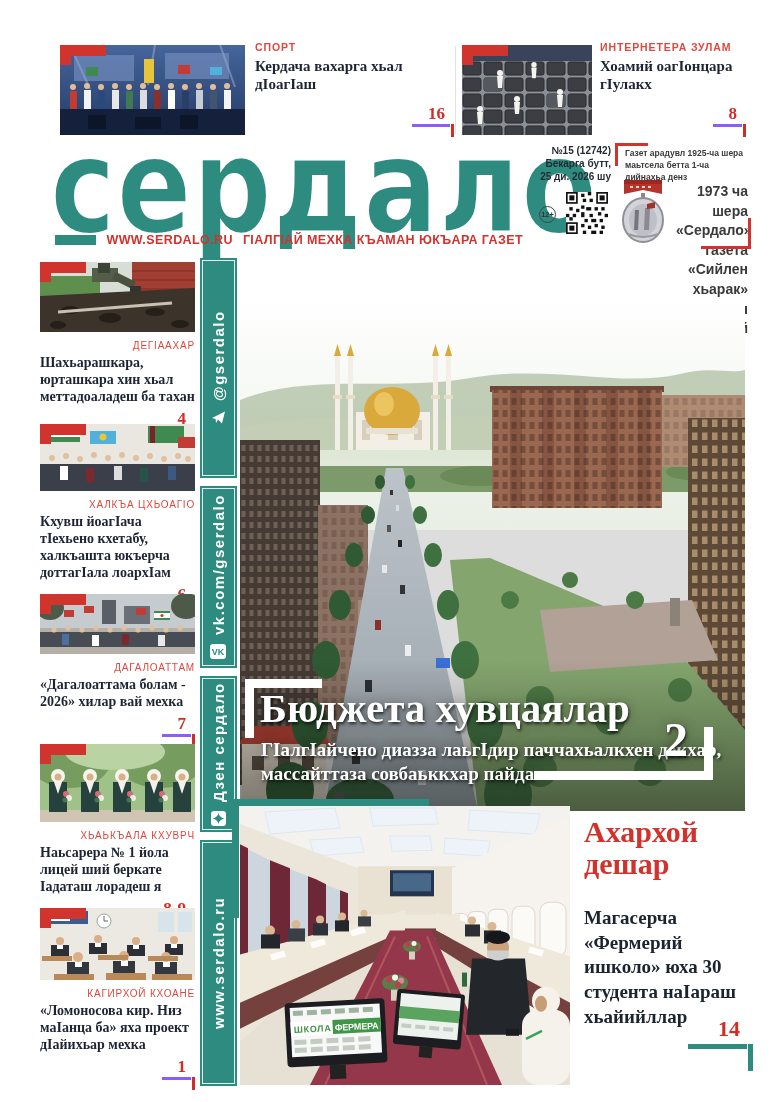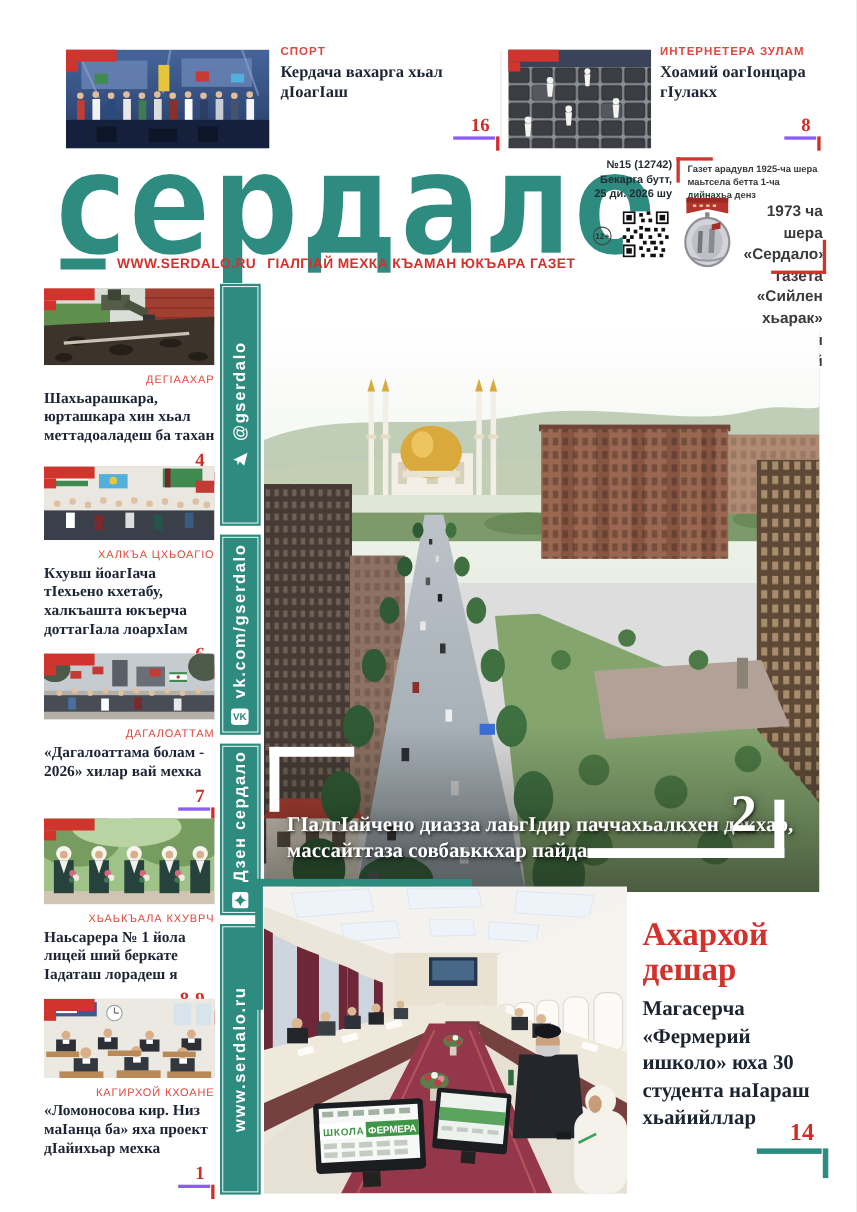--- a/index.html
+++ b/index.html
@@ -68,21 +68,21 @@
   .msub{position:absolute;left:261px;top:738px;width:475px;font-family:"Liberation Serif",serif;
         font-weight:bold;font-size:19px;line-height:1.28;}
   .m2{position:absolute;left:664px;top:712px;font-family:"Liberation Serif",serif;font-weight:bold;font-size:48px;}
   .wcorner{position:absolute;left:245px;top:679px;width:68px;height:50px;
            border-top:9px solid #fff;border-left:9px solid #fff;}
   .wbarh{position:absolute;left:534px;top:771px;width:179px;height:9px;background:#fff;}
   .wbarv{position:absolute;left:704px;top:727px;width:9px;height:53px;background:#fff;}
   
   .tcorner{position:absolute;left:232px;top:799px;width:190px;height:112px;
            border-top:7px solid #2e8b7f;border-left:7px solid #2e8b7f;}
-  .btitle{position:absolute;left:584px;top:834px;width:164px;font-family:"Liberation Serif",serif;
+  .btitle{position:absolute;left:584px;top:816px;width:164px;font-family:"Liberation Serif",serif;
           font-weight:bold;font-size:30px;line-height:1.07;color:#d2322c;}
   .bbody{position:absolute;left:584px;top:906px;width:164px;font-family:"Liberation Serif",serif;
          font-weight:bold;font-size:19px;line-height:1.3;color:#1c2430;}
   .bpg{position:absolute;left:584px;top:1016px;width:163px;text-align:right;}
   .divider{position:absolute;left:455px;top:46px;width:1px;height:88px;background:#e3e3e3;}
 </style>
 </head>
 <body>
 
 <div class="page">
@@ -696,20 +696,21 @@
         <rect x="112" y="450" width="8" height="14" fill="#333"></rect>
           <rect x="178" y="470" width="8" height="15" fill="#e8e8e8"></rect>
         <rect x="95" y="492" width="9" height="15" fill="#555"></rect>
         <rect x="196" y="358" width="14" height="10" fill="#3a6fd8"></rect>
       </g>
       <rect y="360" width="505" height="151" fill="url(#fade)"></rect>
     </svg>
   </div>
 
   <div class="wcorner"></div>
+  <div class="mtitle ov">Бюджета хувцаялар</div>
   <div class="msub ov">ГIалгIайчено диазза лаьгIдир паччахьалкхен декхар, массайттаза совбаьккхар пайда</div>
   <div class="m2 ov">2</div>
   <div class="wbarh"></div>
   <div class="wbarv"></div>
 
   <div class="tcorner"></div>
   <div class="photo" style="left:240px;top:806px;width:330px;height:279px;">
     <svg viewBox="0 0 330 278" preserveAspectRatio="none">
       <rect width="330" height="278" fill="#e7e0d4"></rect>
       <g>

